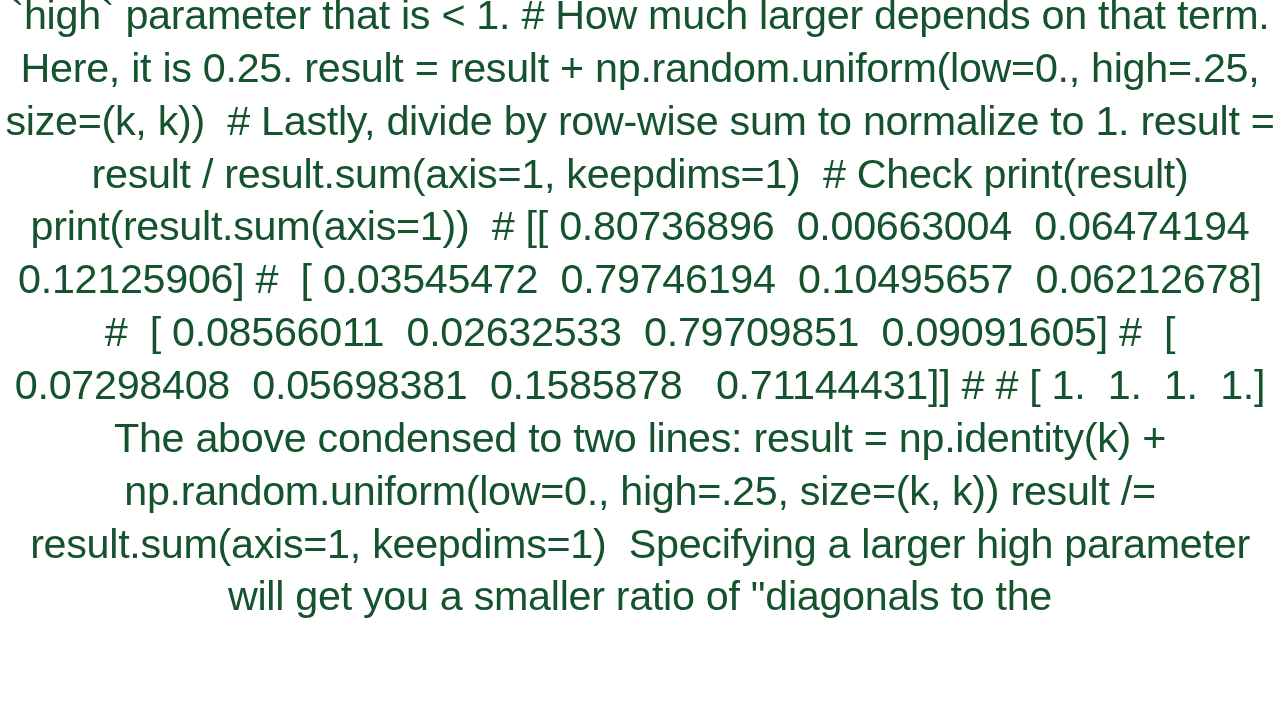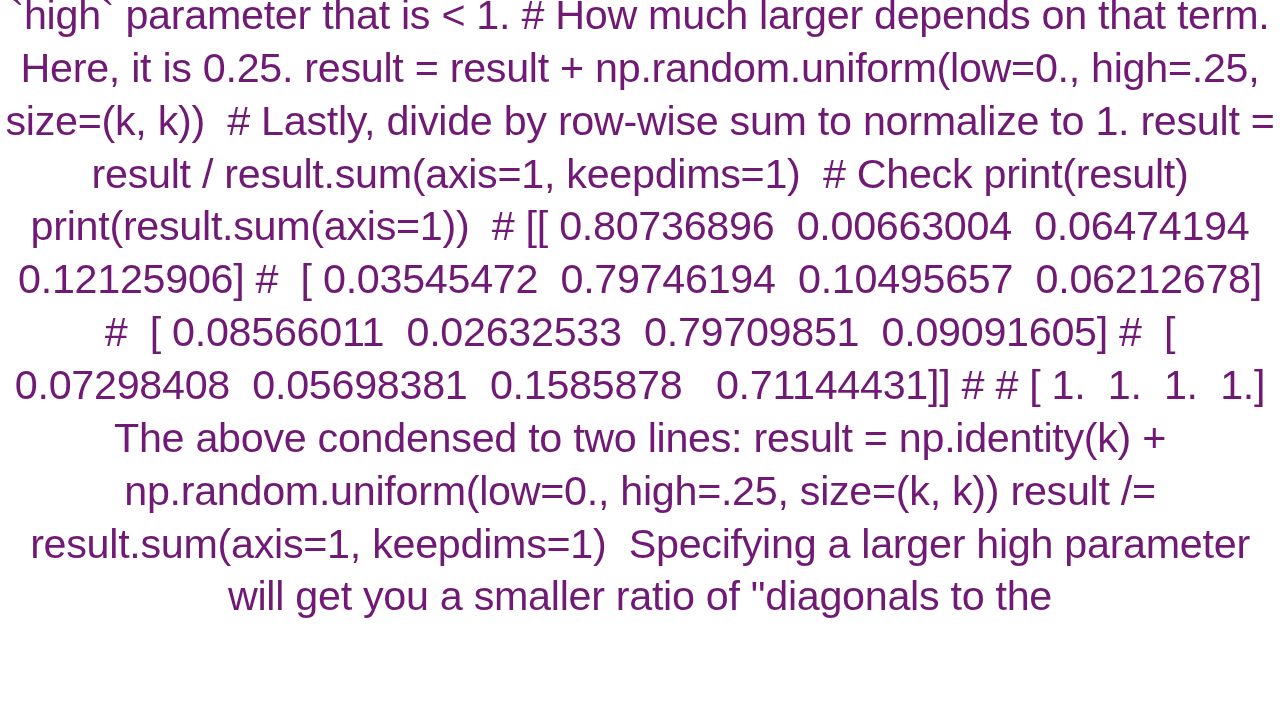--- a/index.html
+++ b/index.html
@@ -13,21 +13,21 @@
       overflow: hidden;
       background: #fff;
     }
     .content {
       width: 1280px;
       height: 720px;
       padding: 0 4px;
       font-family: Arial, Helvetica, sans-serif;
       font-size: 41.3px;
       line-height: 1.28;
-      color: #701a75;
+      color: #14532d;
       text-align: center;
       letter-spacing: -0.3px;
       white-space: pre-wrap;
       display: flex;
       align-items: flex-start;
       justify-content: center;
       border-radius: 19px;
     }
     .text-block {
       margin-top: -11px;

